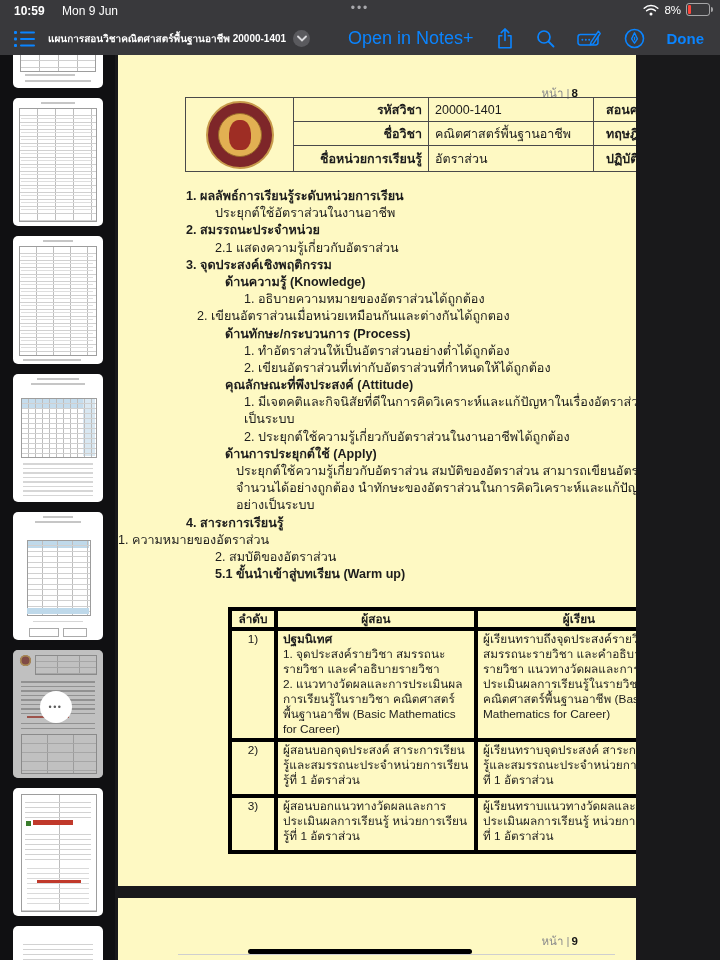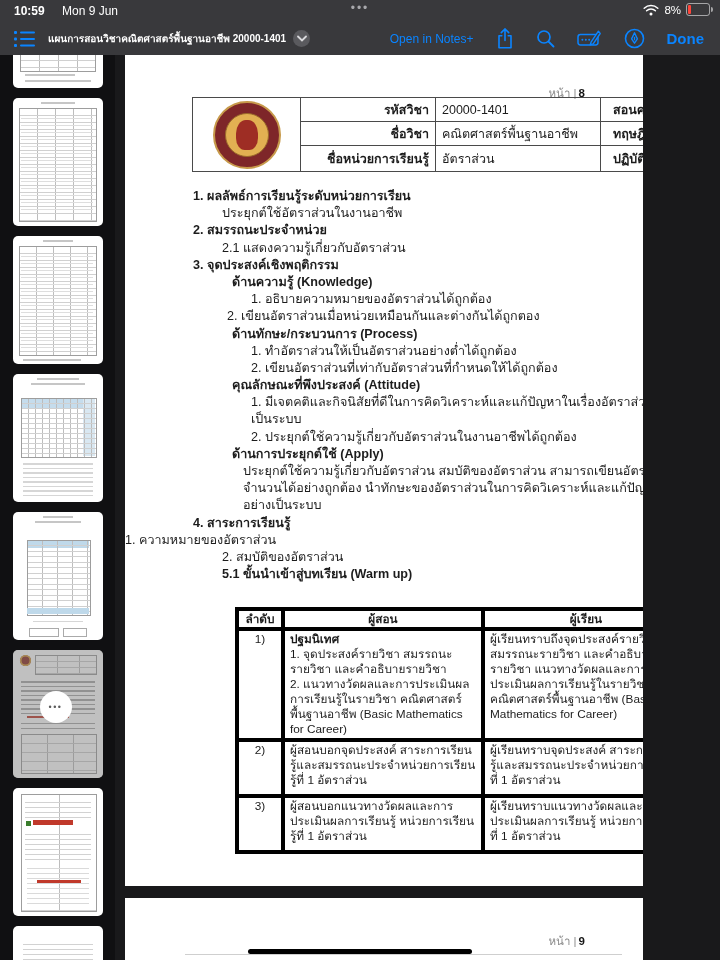--- a/index.html
+++ b/index.html
@@ -12,40 +12,40 @@
   .st-dots{position:absolute;left:0;right:0;top:1px;text-align:center;color:#a8a8ac;font-size:12px;letter-spacing:2px}
   .st-right{position:absolute;right:10px;top:3px;display:flex;align-items:center;gap:5px;font-size:11.5px}
   .batt{width:22px;height:11px;border:1px solid rgba(255,255,255,.55);border-radius:3px;position:relative}
   .batt i{position:absolute;left:1px;top:1px;bottom:1px;width:3px;background:#ff453a;border-radius:1px}
   .batt:after{content:"";position:absolute;right:-4px;top:3px;width:2px;height:5px;background:rgba(255,255,255,.55);border-radius:0 2px 2px 0}
   .navbar{position:absolute;top:22px;left:0;right:0;height:33px;display:flex;align-items:center}
   .nav-left{display:flex;align-items:center;padding-left:14px;min-width:0}
   .nav-title{font-size:10px;font-weight:700;white-space:nowrap;margin-left:13px}
   .chev{width:17px;height:17px;border-radius:50%;background:#5a5a5e;display:flex;align-items:center;justify-content:center;margin-left:7px;flex:none}
   .nav-right{margin-left:auto;display:flex;align-items:center;gap:22px;padding-right:16px;color:#0a84ff}
-  .openin{font-size:12px;white-space:nowrap}
+  .openin{font-size:18px;white-space:nowrap}
   .doneb{font-size:15px;font-weight:700}
   .icbtn{display:flex;align-items:center;justify-content:center}
   
   .app-body{position:absolute;top:55px;left:0;width:720px;height:905px;display:flex;background:#19191b}
   .sidebar{width:115px;background:#101012;overflow:hidden;flex:none}
   .thumbs{display:flex;flex-direction:column;align-items:center}
   .thumb{position:relative;width:90px;height:128px;background:#fff;border-radius:5px;margin:10px auto 0;flex:none;overflow:hidden}
   .thumbs .thumb:first-child{margin-top:-95px}
   .tgrid{position:absolute;border:1px solid #9d9d9d}
   .trows{position:absolute}
   .tline{position:absolute;height:2px;background:#c6c6c6}
   .tband{position:absolute}
   .tlogo{position:absolute;border-radius:50%;background:#8a2a22;box-shadow:inset 0 0 0 1.5px #d9a43c}
   .tbox{position:absolute;border:1px solid #aaa}
   .ovl{position:absolute;inset:0;background:rgba(115,115,115,.45)}
   .tmenu{position:absolute;left:27px;top:41px;width:32px;height:32px;border-radius:50%;background:#fff;display:flex;align-items:center;justify-content:center;color:#5c5c5c;font-size:9px;letter-spacing:1.5px}
   
   .main{position:relative;flex:1;background:#19191b}
-  .page{position:absolute;left:10px;width:518px;background:#ffffff;overflow:hidden;color:#1c1c1c}
+  .page{position:absolute;left:3px;width:518px;background:#fef9c3;overflow:hidden;color:#1c1c1c}
   .page8{top:0;height:831px}
   .page9{top:843px;height:62px}
   .pmark{position:absolute;right:58px;font-size:11.5px;color:#8d8d8d}
   .pmark b{color:#161616;margin-left:2px}
   
   table{border-collapse:collapse}
   .ht{position:absolute;left:67px;top:42px;width:483px;font-size:12.5px;table-layout:fixed}
   .ht td{border:1px solid #4a4a4a;padding:0 6px;overflow:visible}
   .ht .c-logo{width:103px;text-align:center;padding:2px}
   .ht .c-lab{width:122px;text-align:right;font-weight:700;white-space:nowrap}
@@ -252,21 +252,21 @@
         </table>
 
       <div class="body-lines" id="bodyLines">
           <div class="bline" style="padding-left: 68px;"><span class="b">1.  ผลลัพธ์การเรียนรู้ระดับหน่วยการเรียน</span></div>
           <div class="bline" style="padding-left: 97px;"><span>ประยุกต์ใช้อัตราส่วนในงานอาชีพ</span></div>
           <div class="bline" style="padding-left: 68px;"><span class="b">2.  สมรรถนะประจำหน่วย</span></div>
           <div class="bline" style="padding-left: 97px;"><span>2.1 แสดงความรู้เกี่ยวกับอัตราส่วน</span></div>
           <div class="bline" style="padding-left: 68px;"><span class="b">3.  จุดประสงค์เชิงพฤติกรรม</span></div>
           <div class="bline" style="padding-left: 107px;"><span class="b">ด้านความรู้ (Knowledge)</span></div>
           <div class="bline" style="padding-left: 126px;"><span>1. อธิบายความหมายของอัตราส่วนได้ถูกต้อง</span></div>
-          <div class="bline" style="padding-left: 102px;"><span>2. เขียนอัตราส่วนเมื่อหน่วยเหมือนกันและต่างกันได้ถูกตอง</span></div>
+          <div class="bline" style="padding-left: 79px;"><span>2. เขียนอัตราส่วนเมื่อหน่วยเหมือนกันและต่างกันได้ถูกตอง</span></div>
           <div class="bline" style="padding-left: 107px;"><span class="b">ด้านทักษะ/กระบวนการ  (Process)</span></div>
           <div class="bline" style="padding-left: 126px;"><span>1. ทำอัตราส่วนให้เป็นอัตราส่วนอย่างต่ำได้ถูกต้อง</span></div>
           <div class="bline" style="padding-left: 126px;"><span>2. เขียนอัตราส่วนที่เท่ากับอัตราส่วนที่กำหนดให้ได้ถูกต้อง</span></div>
           <div class="bline" style="padding-left: 107px;"><span class="b">คุณลักษณะที่พึงประสงค์ (Attitude)</span></div>
           <div class="bline" style="padding-left: 126px;"><span>1. มีเจตคติและกิจนิสัยที่ดีในการคิดวิเคราะห์และแก้ปัญหาในเรื่องอัตราส่วนในงานอาชีพอย่าง</span></div>
           <div class="bline" style="padding-left: 126px;"><span>เป็นระบบ</span></div>
           <div class="bline" style="padding-left: 126px;"><span>2. ประยุกต์ใช้ความรู้เกี่ยวกับอัตราส่วนในงานอาชีพได้ถูกต้อง</span></div>
           <div class="bline" style="padding-left: 107px;"><span class="b">ด้านการประยุกต์ใช้ (Apply)</span></div>
           <div class="bline" style="padding-left: 118px;"><span>ประยุกต์ใช้ความรู้เกี่ยวกับอัตราส่วน สมบัติของอัตราส่วน สามารถเขียนอัตราส่วนของหลาย ๆ</span></div>
           <div class="bline" style="padding-left: 118px;"><span>จำนวนได้อย่างถูกต้อง นำทักษะของอัตราส่วนในการคิดวิเคราะห์และแก้ปัญหาในงานอาชีพ</span></div>

